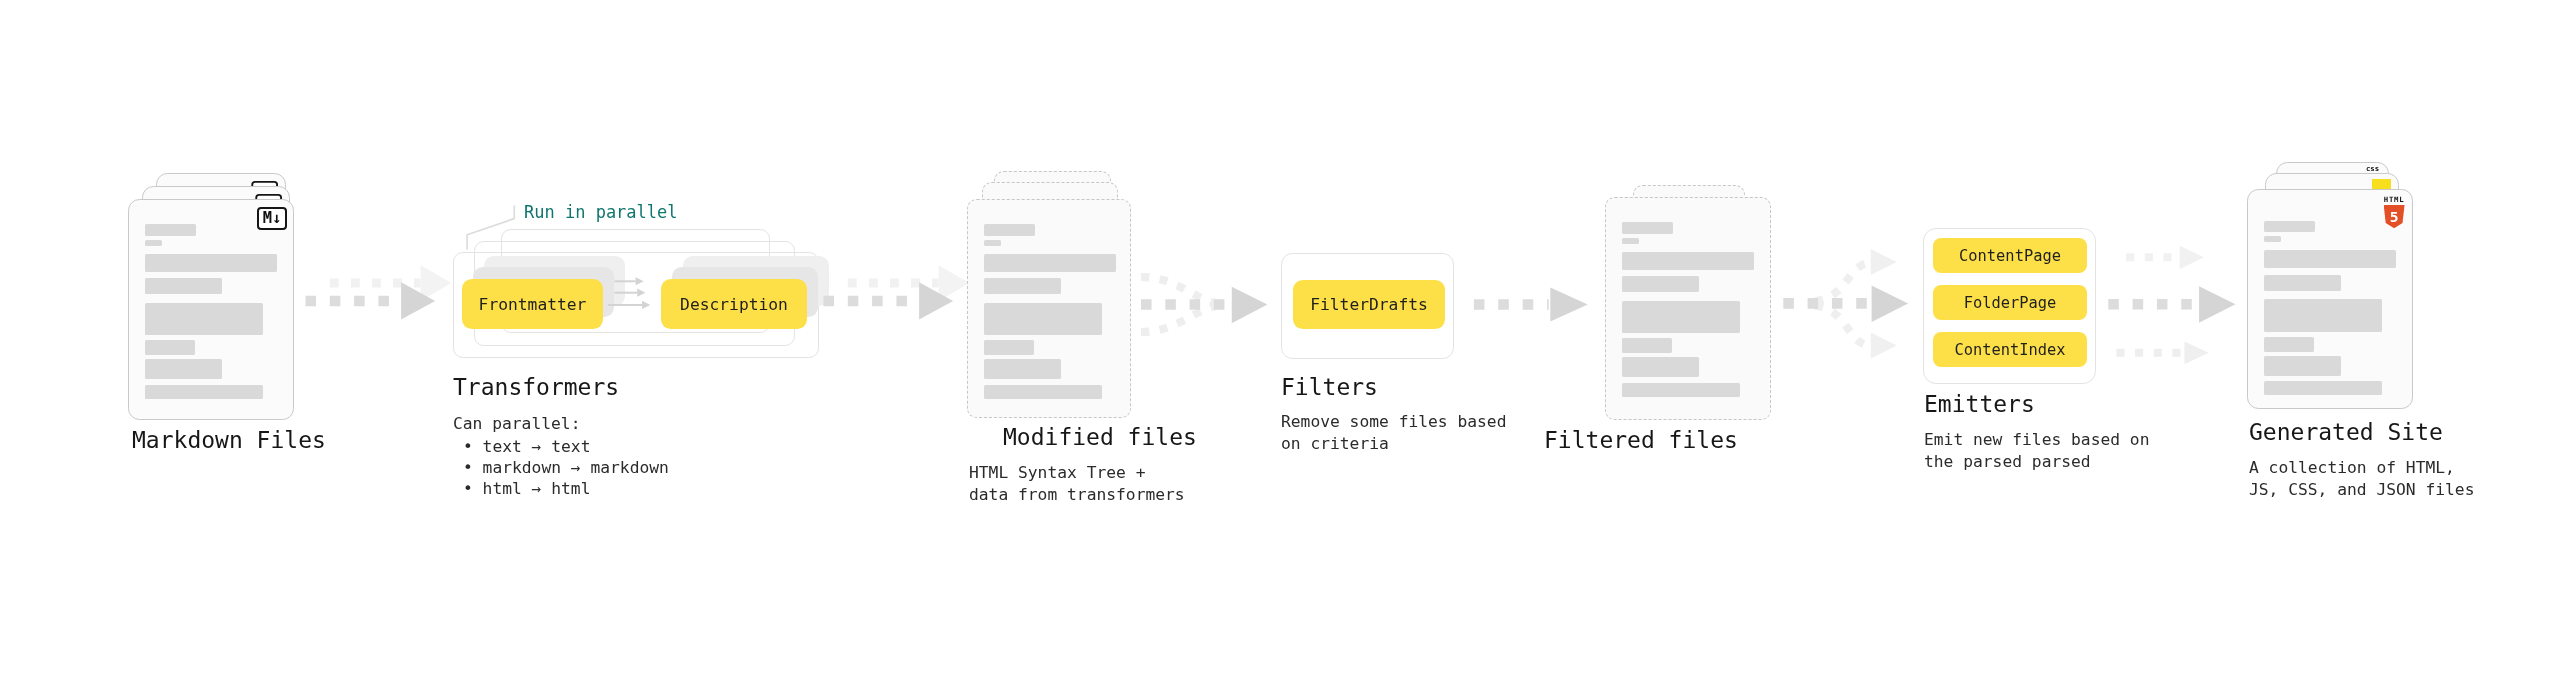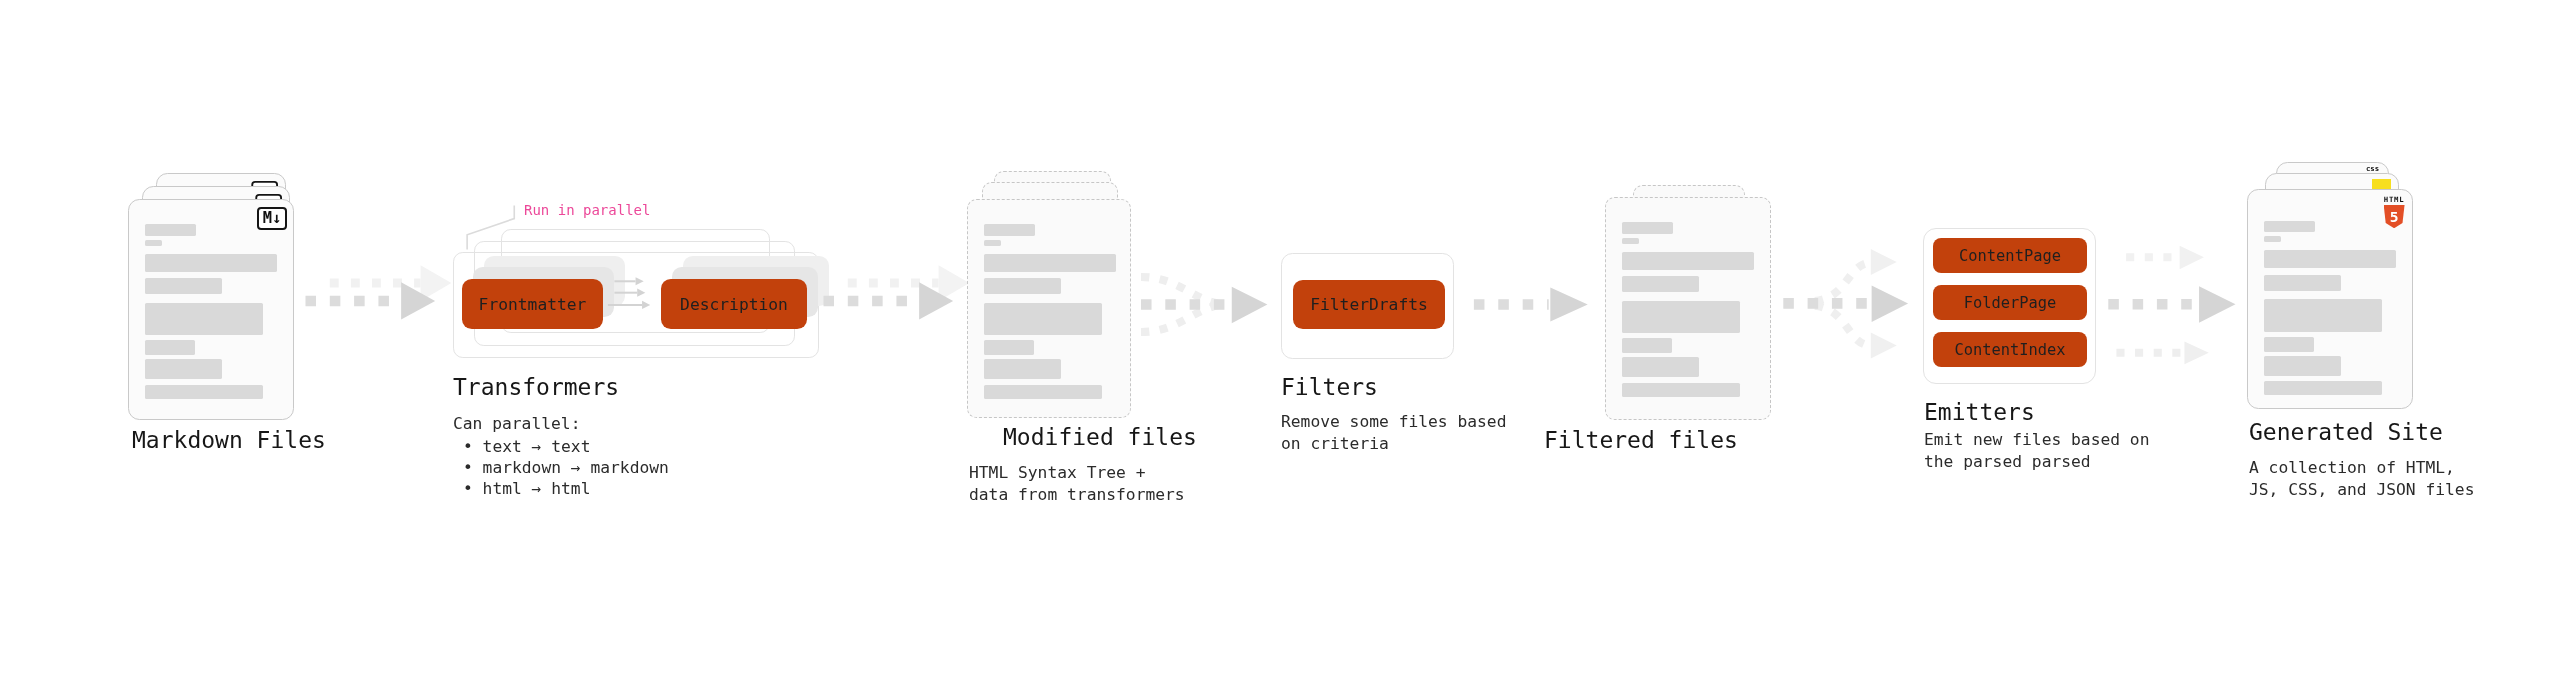--- a/index.html
+++ b/index.html
@@ -23,28 +23,28 @@
   .js-badge{position:absolute;top:4.9px;right:7.3px;width:18.7px;height:9.8px;}
   .html5-badge{position:absolute;top:5.7px;right:4.9px;width:26px;text-align:center;}
   .html5-word{font-size:7.3px;font-weight:bold;letter-spacing:0.8px;color:#111;line-height:8.1px;}
   .html5-shield{width:21px;height:23.6px;margin:0.8px auto 0;
     clip-path:polygon(0 0,100% 0,90% 78%,50% 100%,10% 78%);
     color:#fff;font-size:14.6px;font-weight:bold;line-height:23px;text-align:center;}
   
   .obox{position:absolute;border:1.6px solid #e3e3e3;border-radius:9.8px;background:transparent;box-sizing:border-box;}
   .obox.filled{background:#ffffff;}
   
-  .chip{position:absolute;background:#c2410c;border-radius:9.8px;color:#1f1f1f;font-size:16.3px;
+  .chip{position:absolute;background:#fde047;border-radius:9.8px;color:#1f1f1f;font-size:16.3px;
     display:flex;align-items:center;justify-content:center;white-space:pre;box-sizing:border-box;}
   .chip.g1{background:#e6e6e6;}
   .chip.g2{background:#efefef;}
   
   .title{position:absolute;font-size:23px;line-height:24.4px;color:#171717;white-space:pre;}
   .body-text{position:absolute;font-size:16.3px;line-height:22px;color:#2b2b2b;white-space:pre;}
-  .annotation{position:absolute;font-size:14px;color:#ec4899;white-space:pre;}
+  .annotation{position:absolute;font-size:17px;color:#0f766e;white-space:pre;}
   .abs{position:absolute;}
   svg{display:block;overflow:visible;}
 </style>
 </head>
 <body>
 
 <div class="canvas">
 
   <div>
     <div class="card" style="left:156px;top:173px;width:130px;height:50px;">
@@ -181,21 +181,21 @@
     <polygon points="114,113 146,129 114,145" fill="#f0f0f0"></polygon>
     <line x1="6" y1="77" x2="112" y2="77" stroke="#dcdcdc" stroke-width="13" stroke-dasharray="13 17"></line>
     <polygon points="115,55 160,77 115,100" fill="#d5d5d5"></polygon>
   </svg>
 
   <div>
     <div class="obox filled" style="left:1923px;top:228px;width:173px;height:156px;border-radius:13px;"></div>
     <div class="chip" style="left:1933px;top:238px;width:154px;height:35px;border-radius:8.1px;font-size:15.4px;">ContentPage</div>
     <div class="chip" style="left:1933px;top:285px;width:154px;height:35px;border-radius:8.1px;font-size:15.4px;">FolderPage</div>
     <div class="chip" style="left:1933px;top:332px;width:154px;height:35px;border-radius:8.1px;font-size:15.4px;">ContentIndex</div>
-    <div class="title" style="left:1924px;top:400px;">Emitters</div>
+    <div class="title" style="left:1924px;top:392px;">Emitters</div>
     <div class="body-text" style="left:1924px;top:429px;">Emit new files based on</div>
     <div class="body-text" style="left:1924px;top:451px;">the parsed parsed</div>
   </div>
 
   <svg class="abs" style="left:2103px;top:241px;" width="137" height="128" viewBox="0 0 168 158">
     <line x1="28" y1="20" x2="92" y2="20" stroke="#f1f1f1" stroke-width="10" stroke-dasharray="10 13"></line>
     <polygon points="94,6 124,20 94,35" fill="#f1f1f1"></polygon>
     <line x1="6" y1="78" x2="115" y2="78" stroke="#dcdcdc" stroke-width="13" stroke-dasharray="13 17"></line>
     <polygon points="118,56 163,78 118,101" fill="#d5d5d5"></polygon>
     <line x1="16" y1="138" x2="98" y2="138" stroke="#eeeeee" stroke-width="10" stroke-dasharray="10 13"></line>

